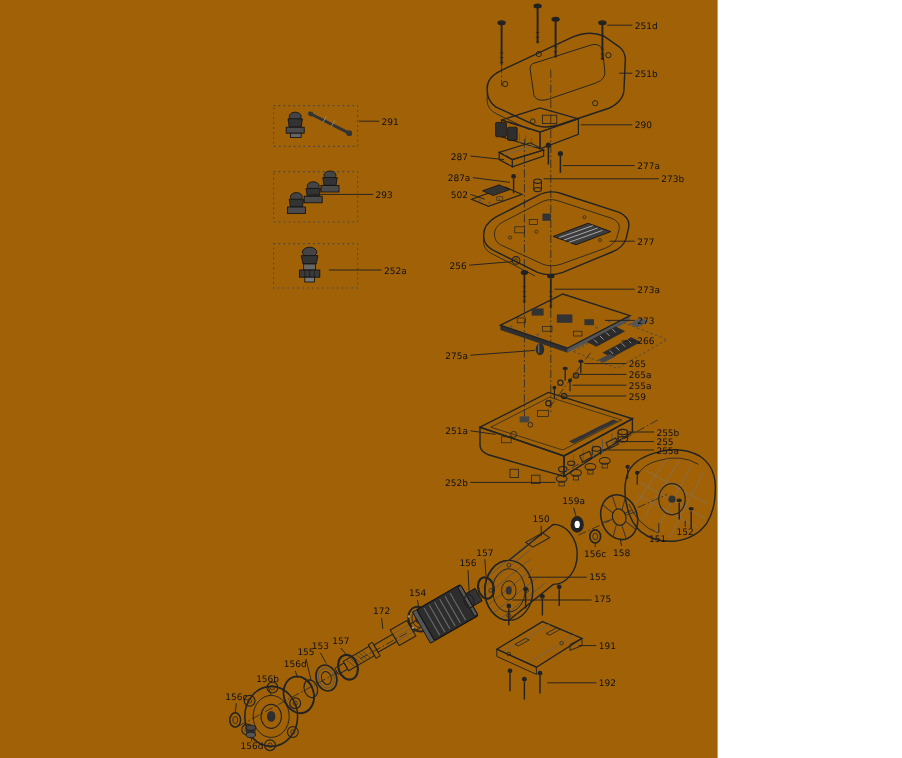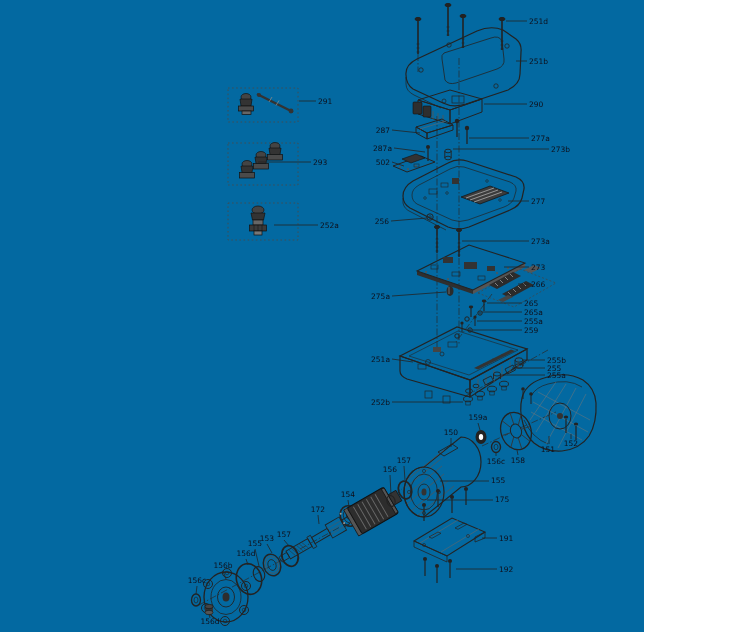--- a/index.html
+++ b/index.html
@@ -1,16 +1,16 @@
 <!DOCTYPE html>
 <html><head>
 <meta charset="utf-8">
 <style>
   html,body{margin:0;padding:0;background:#ffffff;}
-  .stage{position:relative;width:644px;height:632px;background:#0369a1;overflow:hidden;
+  .stage{position:relative;width:598px;height:632px;background:#a16207;overflow:hidden;
          font-family:"DejaVu Sans",sans-serif;}
   svg{display:block;}
   .ln{stroke:#232323;fill:none;}
   text.part-label{font-family:"DejaVu Sans",sans-serif;font-size:7.5px;fill:#0f0f1a;}
   line.leader{stroke:#232323;stroke-width:0.8;}
   .dash{stroke:#2a2a2a;stroke-width:0.7;fill:none;stroke-dasharray:7 2 1.5 2;}
   .dotbox{fill:none;stroke:#4a4a4a;stroke-width:0.9;stroke-dasharray:1.5 2.6;}
 </style>
 </head>
 <body>

